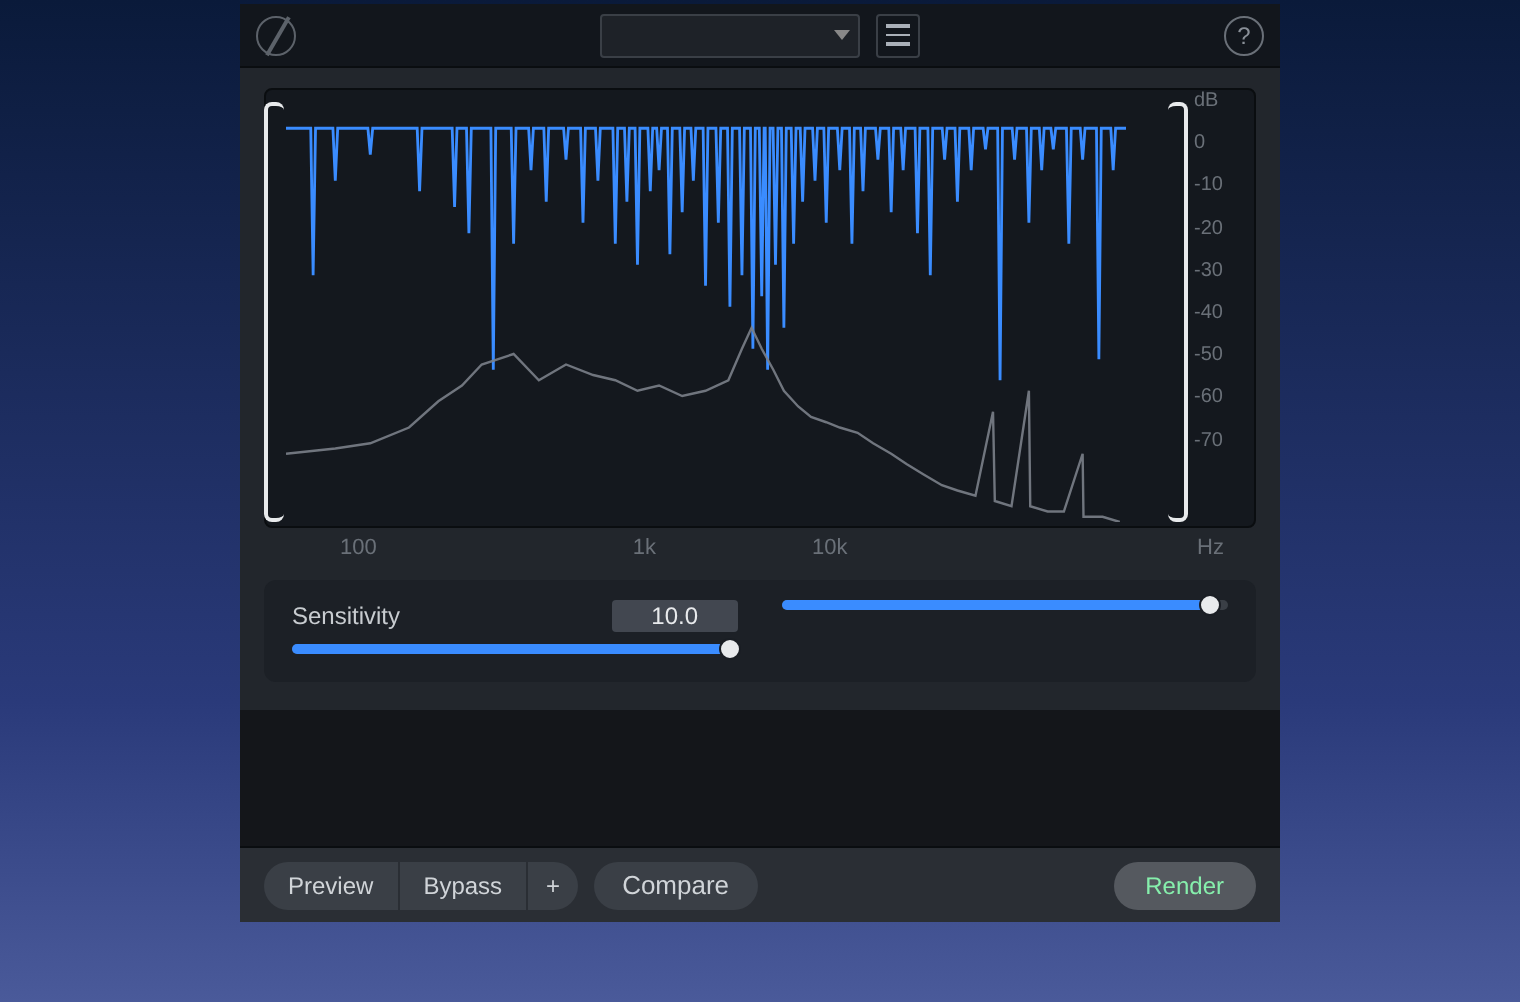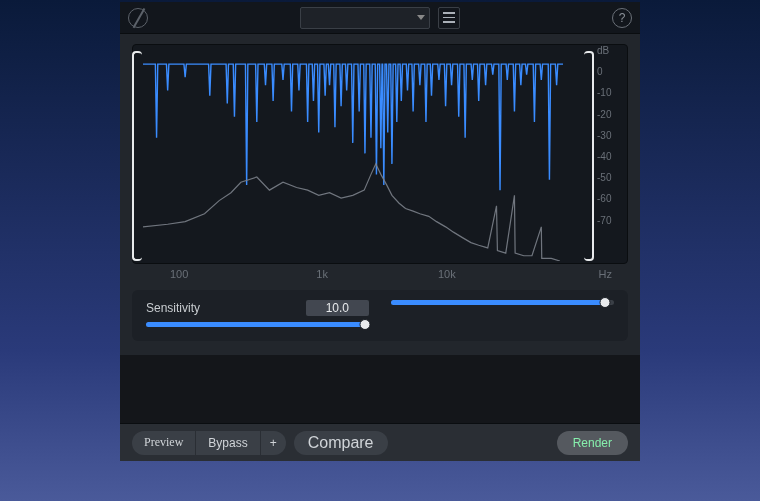--- a/index.html
+++ b/index.html
@@ -27,35 +27,35 @@
   .rdot.off{background:#4a4e54;box-shadow:0 0 0 1px #5a5e64;}
   .chart-frame{position:relative;height:220px;border:1px solid #0a0d10;background:#14181e;border-radius:4px; margin-bottom:4px;}
   .bracket{position:absolute;top:6px;width:10px;height:210px;border:2px solid #e8eaec;border-radius:4px;}
   .bracket.l{left:-1px;border-right:none;}
   .bracket.r{right:33px;border-left:none;}
   .specsvg{position:absolute;left:10px;top:6px;width:420px;height:210px;}
   .ylabels{position:absolute;right:2px;top:0;width:28px;font-size:10px;color:#6a7078;text-align:left;display:flex;flex-direction:column;gap:10.2px;}
   .xaxis{display:flex;font-size:11px;color:#6a7078;padding:0 12px;margin-bottom:10px;}
   .xaxis span:nth-child(1){margin-left:26px;}
   .xaxis span:nth-child(2){margin-left:128px;}
-  .xaxis span:nth-child(3){margin-left:110px;}
+  .xaxis span:nth-child(3){margin-left:78px;}
   .xaxis span:nth-child(4){flex:1;text-align:right;padding-right:4px;}
   .sliders{background:#1c2026;border-radius:6px;padding:10px 14px 14px 14px;display:flex;gap:22px;}
   .sgrp{flex:1;}
   .srow{display:flex;justify-content:space-between;align-items:center;font-size:12px;margin-bottom:6px;}
   .valbox{background:#424750;color:#e8eaec;font-size:12px;padding:1px 20px;border-radius:2px;min-width:34px;text-align:center;}
   .track{position:relative;height:5px;background:#3a3f46;border-radius:3px;}
   .fill{position:absolute;height:5px;background:#3a8cff;border-radius:3px;left:0;}
   .thumb{position:absolute;width:11px;height:11px;background:#e8eaec;border:1px solid #1a1e24;border-radius:50%;top:-3.5px;transform:translateX(-50%);}
   .gap-strip{height:68px;background:#14161a;}
   .footer{height:38px;background:#2a2e34;display:flex;align-items:center;padding:0 12px;gap:0;border-top:1px solid #0a0d10;}
   .seg{height:24px;padding:0 12px;background:#3a3f46;color:#d0d4d8;font-size:12px;border:none;border-right:1px solid #2a2e34;}
-  .seg:first-child{border-radius:12px 0 0 12px;font-family:Liberation Serif, serif;}
+  .seg:first-child{border-radius:12px 0 0 12px;}
   .seg.plus{padding:0 9px;border-radius:0 12px 12px 0;border-right:none;}
-  .pill{height:24px;padding:0 14px;background:#3a3f46;color:#d0d4d8;font-size:16px;border:none;border-radius:12px;margin-left:8px;}
+  .pill{height:24px;padding:0 14px;background:#3a3f46;color:#d0d4d8;font-size:13px;border:none;border-radius:12px;margin-left:8px;}
   .footer .spacer{flex:1;}
   .render{height:24px;padding:0 16px;background:#55595f;color:#86efac;font-size:12px;border:none;border-radius:12px;}
 </style>
 </head>
 <body>
 
 <div class="window">
 
   <div class="titlebar">
     <div class="i-logo"></div>

